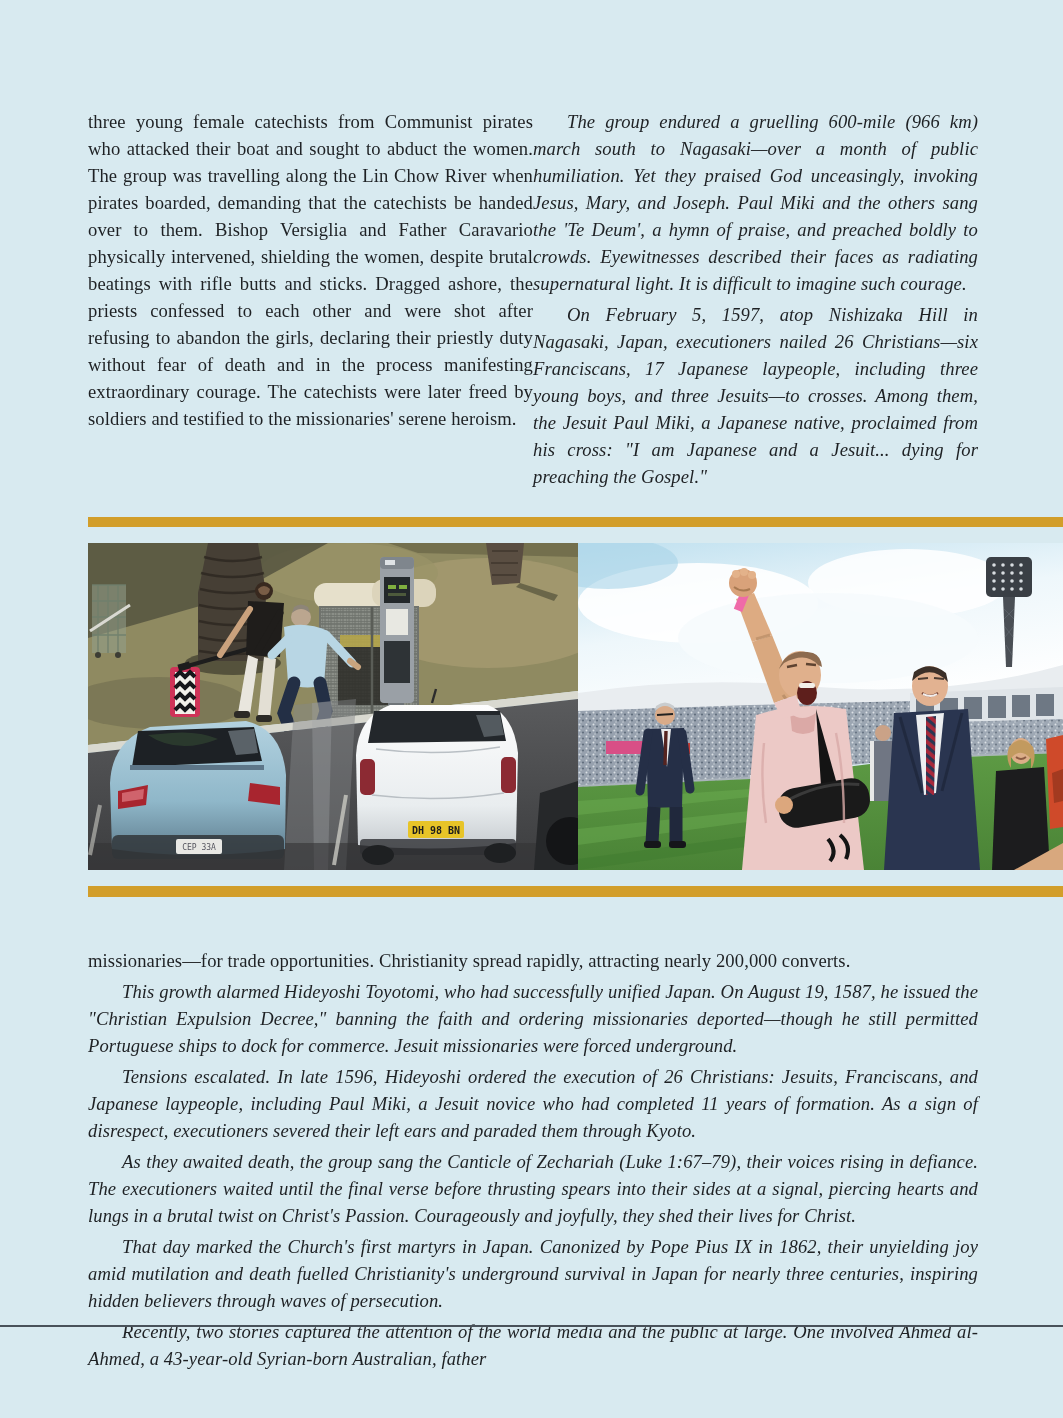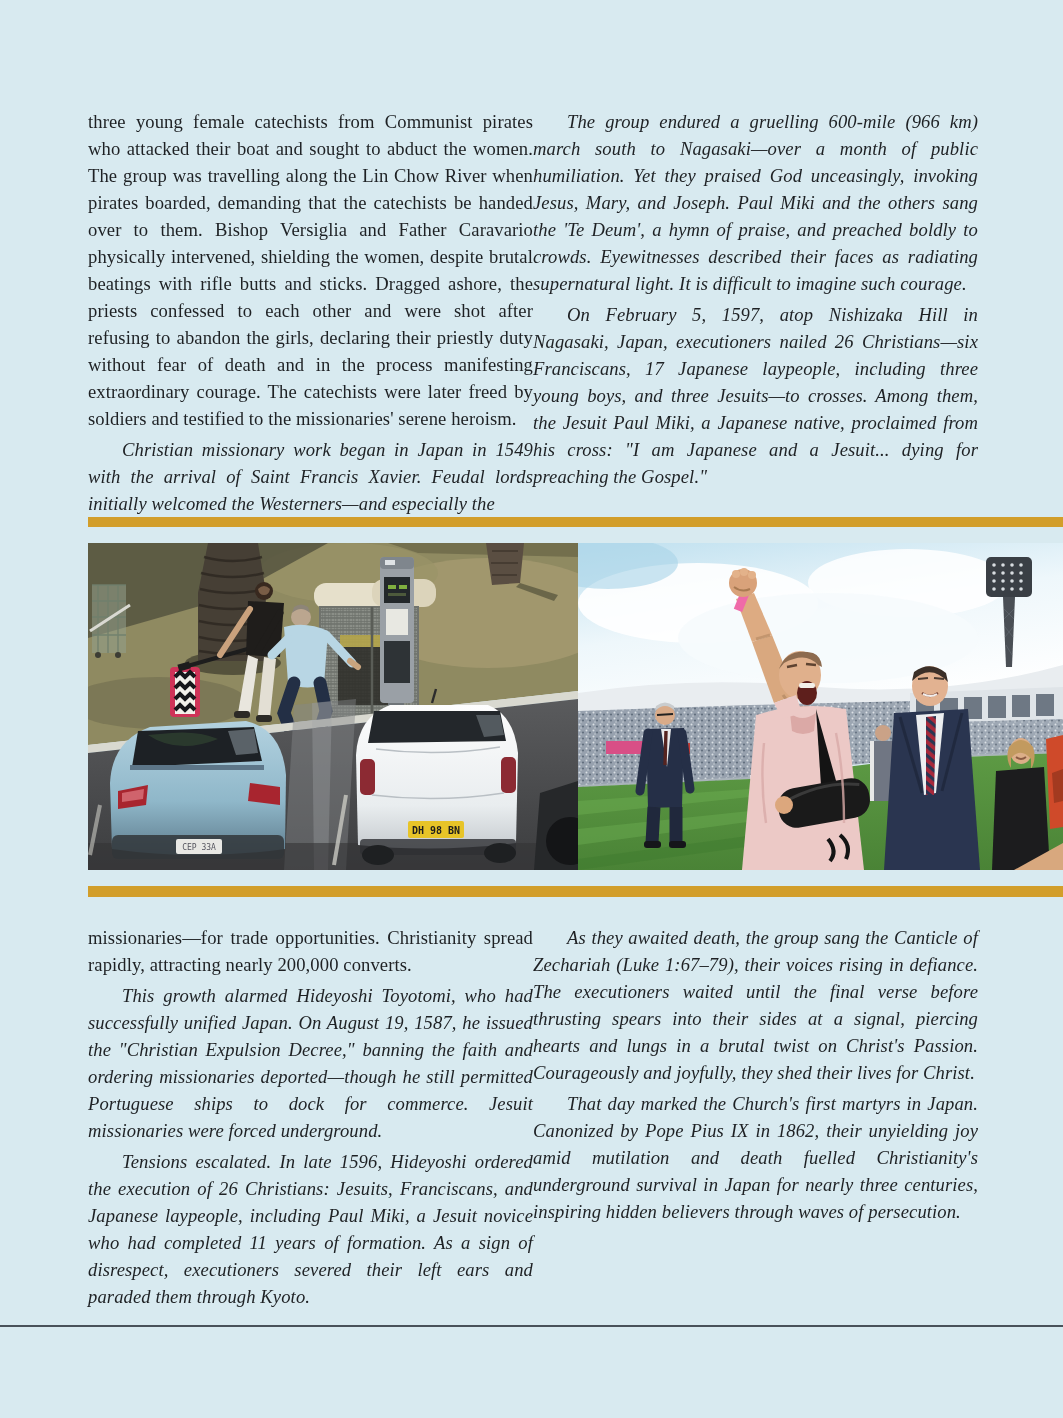--- a/index.html
+++ b/index.html
@@ -9,21 +9,21 @@
     background:#d8eaf0;
     overflow:hidden;
     font-family:"Liberation Serif", serif;
     color:#1e2124;
   }
   .cols{
     position:absolute;left:88px;width:890px;
     display:flex;
   }
   .cols.top{top:108px;}
-  .cols.bottom{top:924px;}
+  .cols.bottom{top:947px;flex-direction:column;}
   .col{flex:1;min-width:0;}
   .col p{
     margin:0 0 4px 0;
     font-size:18.6px;line-height:27px;
     text-align:justify;
     letter-spacing:0.1px;
   }
   .col p.indent{text-indent:34px;font-style:italic;}
   .gold-rule{
     position:absolute;left:88px;right:0;
@@ -52,21 +52,20 @@
   .footer-title,.footer-issue{font-size:20px;letter-spacing:2.2px;}
 </style>
 </head>
 <body>
 
 <div class="page">
 
   <section class="cols top">
     <div class="col">
       <p>three young female catechists from Communist pirates who attacked their boat and sought to abduct the women. The group was travelling along the Lin Chow River when pirates boarded, demanding that the catechists be handed over to them. Bishop Versiglia and Father Caravario physically intervened, shielding the women, despite brutal beatings with rifle butts and sticks. Dragged ashore, the priests confessed to each other and were shot after refusing to abandon the girls, declaring their priestly duty without fear of death and in the process manifesting extraordinary courage. The catechists were later freed by soldiers and testified to the missionaries' serene heroism.</p>
-      <p class="indent">Christian missionary work began in Japan in 1549 with the arrival of Saint Francis Xavier. Feudal lords initially welcomed the Westerners—and especially the</p>
     </div>
     <div class="col">
       <p class="indent">The group endured a gruelling 600-mile (966 km) march south to Nagasaki—over a month of public humiliation. Yet they praised God unceasingly, invoking Jesus, Mary, and Joseph. Paul Miki and the others sang the 'Te Deum', a hymn of praise, and preached boldly to crowds. Eyewitnesses described their faces as radiating supernatural light. It is difficult to imagine such courage.</p>
       <p class="indent">On February 5, 1597, atop Nishizaka Hill in Nagasaki, Japan, executioners nailed 26 Christians—six Franciscans, 17 Japanese laypeople, including three young boys, and three Jesuits—to crosses. Among them, the Jesuit Paul Miki, a Japanese native, proclaimed from his cross: "I am Japanese and a Jesuit... dying for preaching the Gospel."</p>
     </div>
   </section>
 
   <div class="gold-rule top"></div>
 
   <figure class="photo-strip">
@@ -386,18 +385,19 @@
 
   <section class="cols bottom">
     <div class="col">
       <p>missionaries—for trade opportunities. Christianity spread rapidly, attracting nearly 200,000 converts.</p>
       <p class="indent">This growth alarmed Hideyoshi Toyotomi, who had successfully unified Japan. On August 19, 1587, he issued the "Christian Expulsion Decree," banning the faith and ordering missionaries deported—though he still permitted Portuguese ships to dock for commerce. Jesuit missionaries were forced underground.</p>
       <p class="indent">Tensions escalated. In late 1596, Hideyoshi ordered the execution of 26 Christians: Jesuits, Franciscans, and Japanese laypeople, including Paul Miki, a Jesuit novice who had completed 11 years of formation. As a sign of disrespect, executioners severed their left ears and paraded them through Kyoto.</p>
     </div>
     <div class="col">
       <p class="indent">As they awaited death, the group sang the Canticle of Zechariah (Luke 1:67–79), their voices rising in defiance. The executioners waited until the final verse before thrusting spears into their sides at a signal, piercing hearts and lungs in a brutal twist on Christ's Passion. Courageously and joyfully, they shed their lives for Christ.</p>
       <p class="indent">That day marked the Church's first martyrs in Japan. Canonized by Pope Pius IX in 1862, their unyielding joy amid mutilation and death fuelled Christianity's underground survival in Japan for nearly three centuries, inspiring hidden believers through waves of persecution.</p>
+      <p class="indent">Recently, two stories captured the attention of the world media and the public at large. One involved Ahmed al-Ahmed, a 43-year-old Syrian-born Australian, father</p>
     </div>
   </section>
 
   <div class="footer-rule"></div>
 
 </div>
 
 </body></html>

